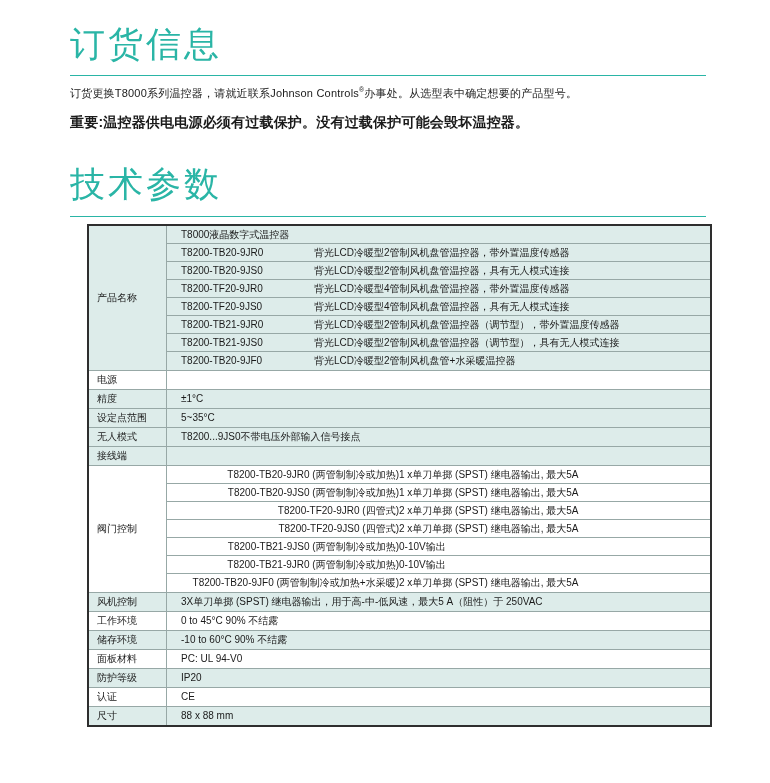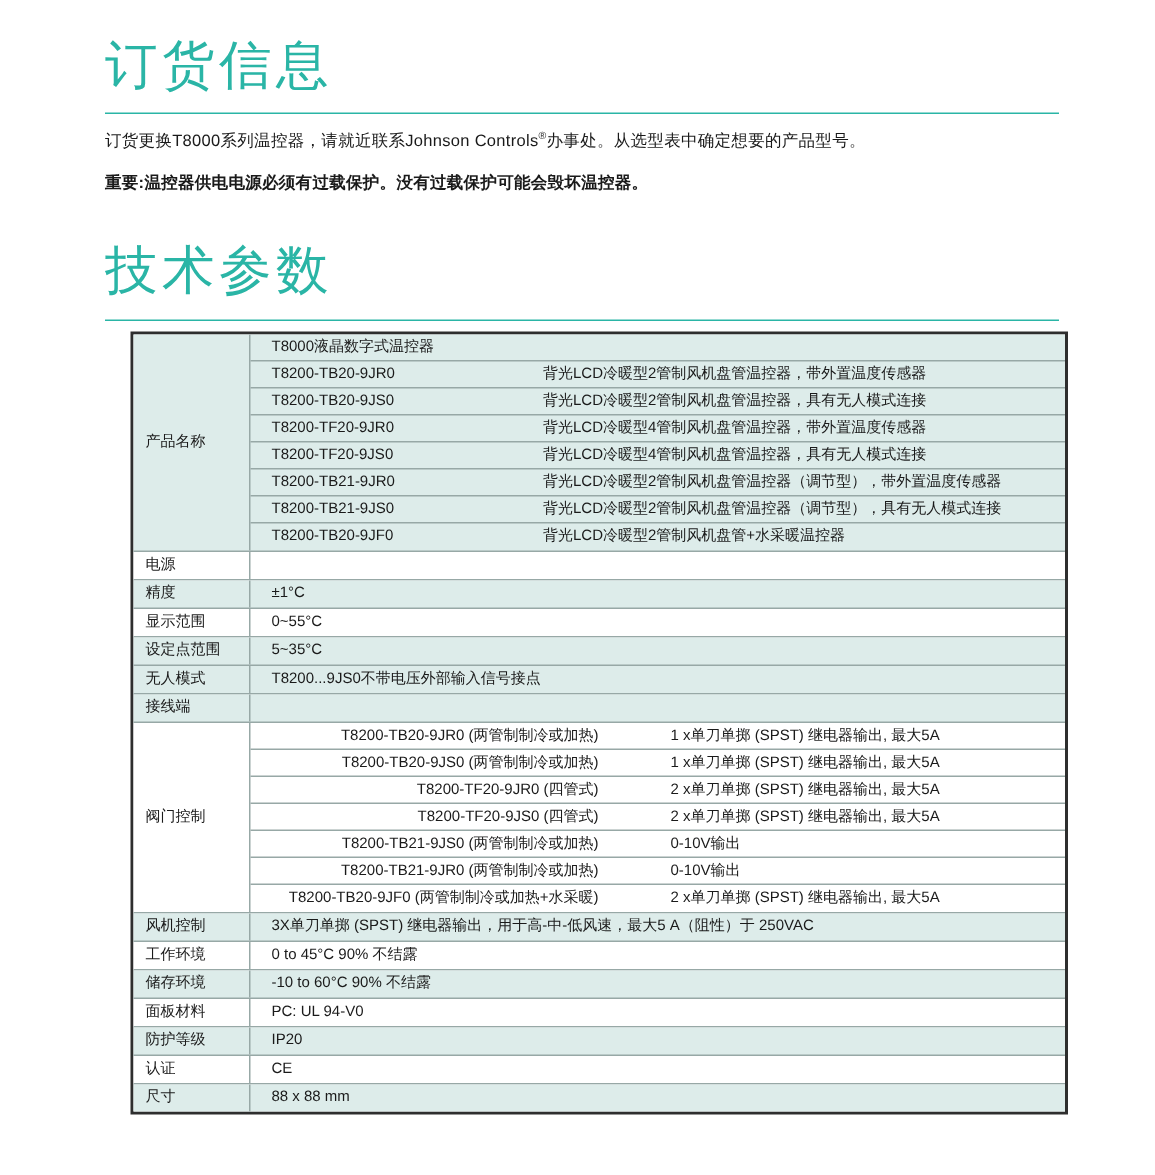--- a/index.html
+++ b/index.html
@@ -21,21 +21,21 @@
     line-height:1.15;
   }
   .rule{
     border:none;
     border-top:1.5px solid var(--accent);
     width:636px;
     margin-top:11px;
   }
   .intro{font-size:11px;margin-top:10px;letter-spacing:.2px;}
   .intro sup{font-size:7px;}
-  .important{font-size:11px;font-weight:700;margin-top:13px;letter-spacing:.2px;}
+  .important{font-size:14px;font-weight:700;margin-top:13px;letter-spacing:.2px;}
   .title2{margin-top:32px;}
   .spec-table{
     width:625px;
     margin-left:17px;
     margin-top:7px;
     border:2px solid var(--border);
     font-size:10px;
     line-height:18px;
   }
   .spec-row{display:flex;border-bottom:1px solid var(--sep);background:#fff;}
@@ -43,21 +43,21 @@
   .spec-row.shaded{background:var(--shade);}
   .spec-label{
     flex:0 0 78px;
     padding:0 2px 0 8px;
     font-weight:400;
     display:flex;
     align-items:center;
     border-right:1px solid var(--sep);
   }
   .spec-content{flex:1;min-width:0;}
-  .sub-row{display:flex;height:18px;line-height:18px;padding-left:14px;border-bottom:1px solid var(--sep);white-space:nowrap;gap:48px;}
+  .sub-row{display:flex;height:18px;line-height:18px;padding-left:14px;border-bottom:1px solid var(--sep);white-space:nowrap;}
   .sub-row:last-child{border-bottom:none;}
   .model{flex:0 0 133px;white-space:nowrap;}
   .model.wide{flex:0 0 218px;text-align:right;}
   .desc{flex:1;white-space:nowrap;overflow:hidden;}
   .value{min-height:18px;line-height:18px;padding-left:14px;white-space:nowrap;}
   .value.multi{padding:3px 0 3px 14px;line-height:15px;}
   .value.multi .line{white-space:nowrap;}
 </style>
 </head>
 <body>
@@ -114,26 +114,20 @@
       </div>
       <div class="spec-row">
         <div class="spec-label">电源</div>
       </div>
       <div class="spec-row shaded">
         <div class="spec-label">精度</div>
         <div class="spec-content">
           <div class="value">±1°C</div>
         </div>
       </div>
-      <div class="spec-row">
-        <div class="spec-label">显示范围</div>
-        <div class="spec-content">
-          <div class="value">0~55°C</div>
-        </div>
-      </div>
       <div class="spec-row shaded">
         <div class="spec-label">设定点范围</div>
         <div class="spec-content">
           <div class="value">5~35°C</div>
         </div>
       </div>
       <div class="spec-row shaded">
         <div class="spec-label">无人模式</div>
         <div class="spec-content">
           <div class="value">T8200...9JS0不带电压外部输入信号接点</div>

